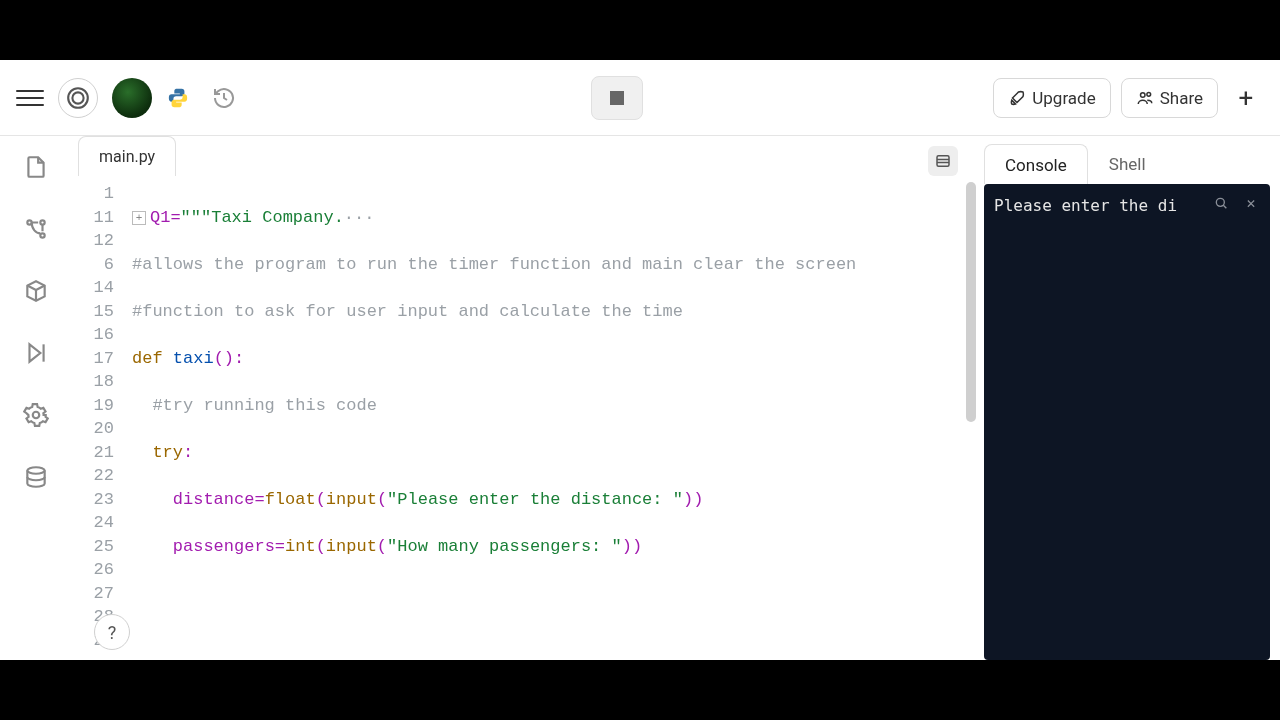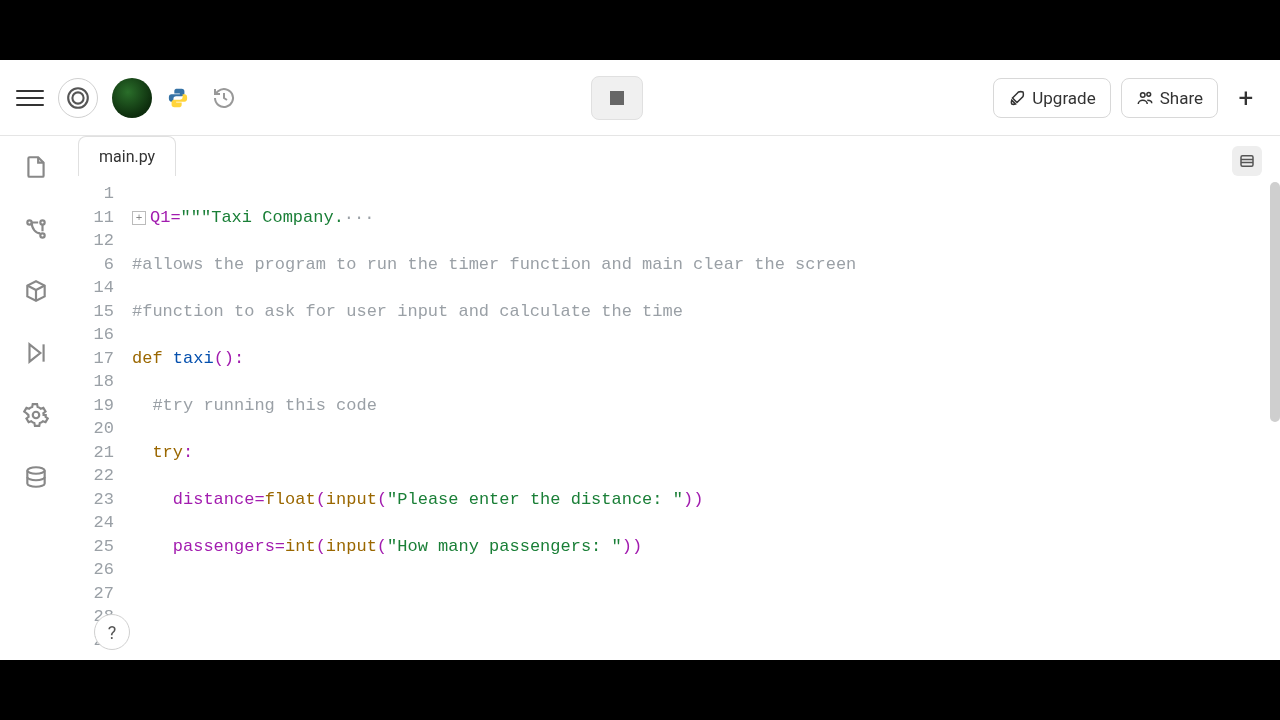--- a/index.html
+++ b/index.html
@@ -215,16 +215,34 @@
 
 
 
           <div class="vscroll"></div>
         </div>
       </div>
 
       <div class="help-fab">?</div>
     </div>
 
+    <div class="console-col">
+      <div class="console-tabs">
+        <div class="console-tab active">Console</div>
+        <div class="console-tab">Shell</div>
+      </div>
+      <div class="terminal">
+        <div class="term-line">Please enter the di</div>
+        <div class="term-icons">
+          <span>
+            <svg viewBox="0 0 24 24" width="16" height="16" fill="none" stroke="#8a8f98" stroke-width="2">
+                <circle cx="11" cy="11" r="6"></circle>
+                <line x1="20" y1="20" x2="15.5" y2="15.5"></line>
+              </svg>
+          </span>
+          <span>✕</span>
+        </div>
+      </div>
+    </div>
   </div>
 
 </div>
 <div class="letterbox-bottom"></div>
 
 </body></html>

